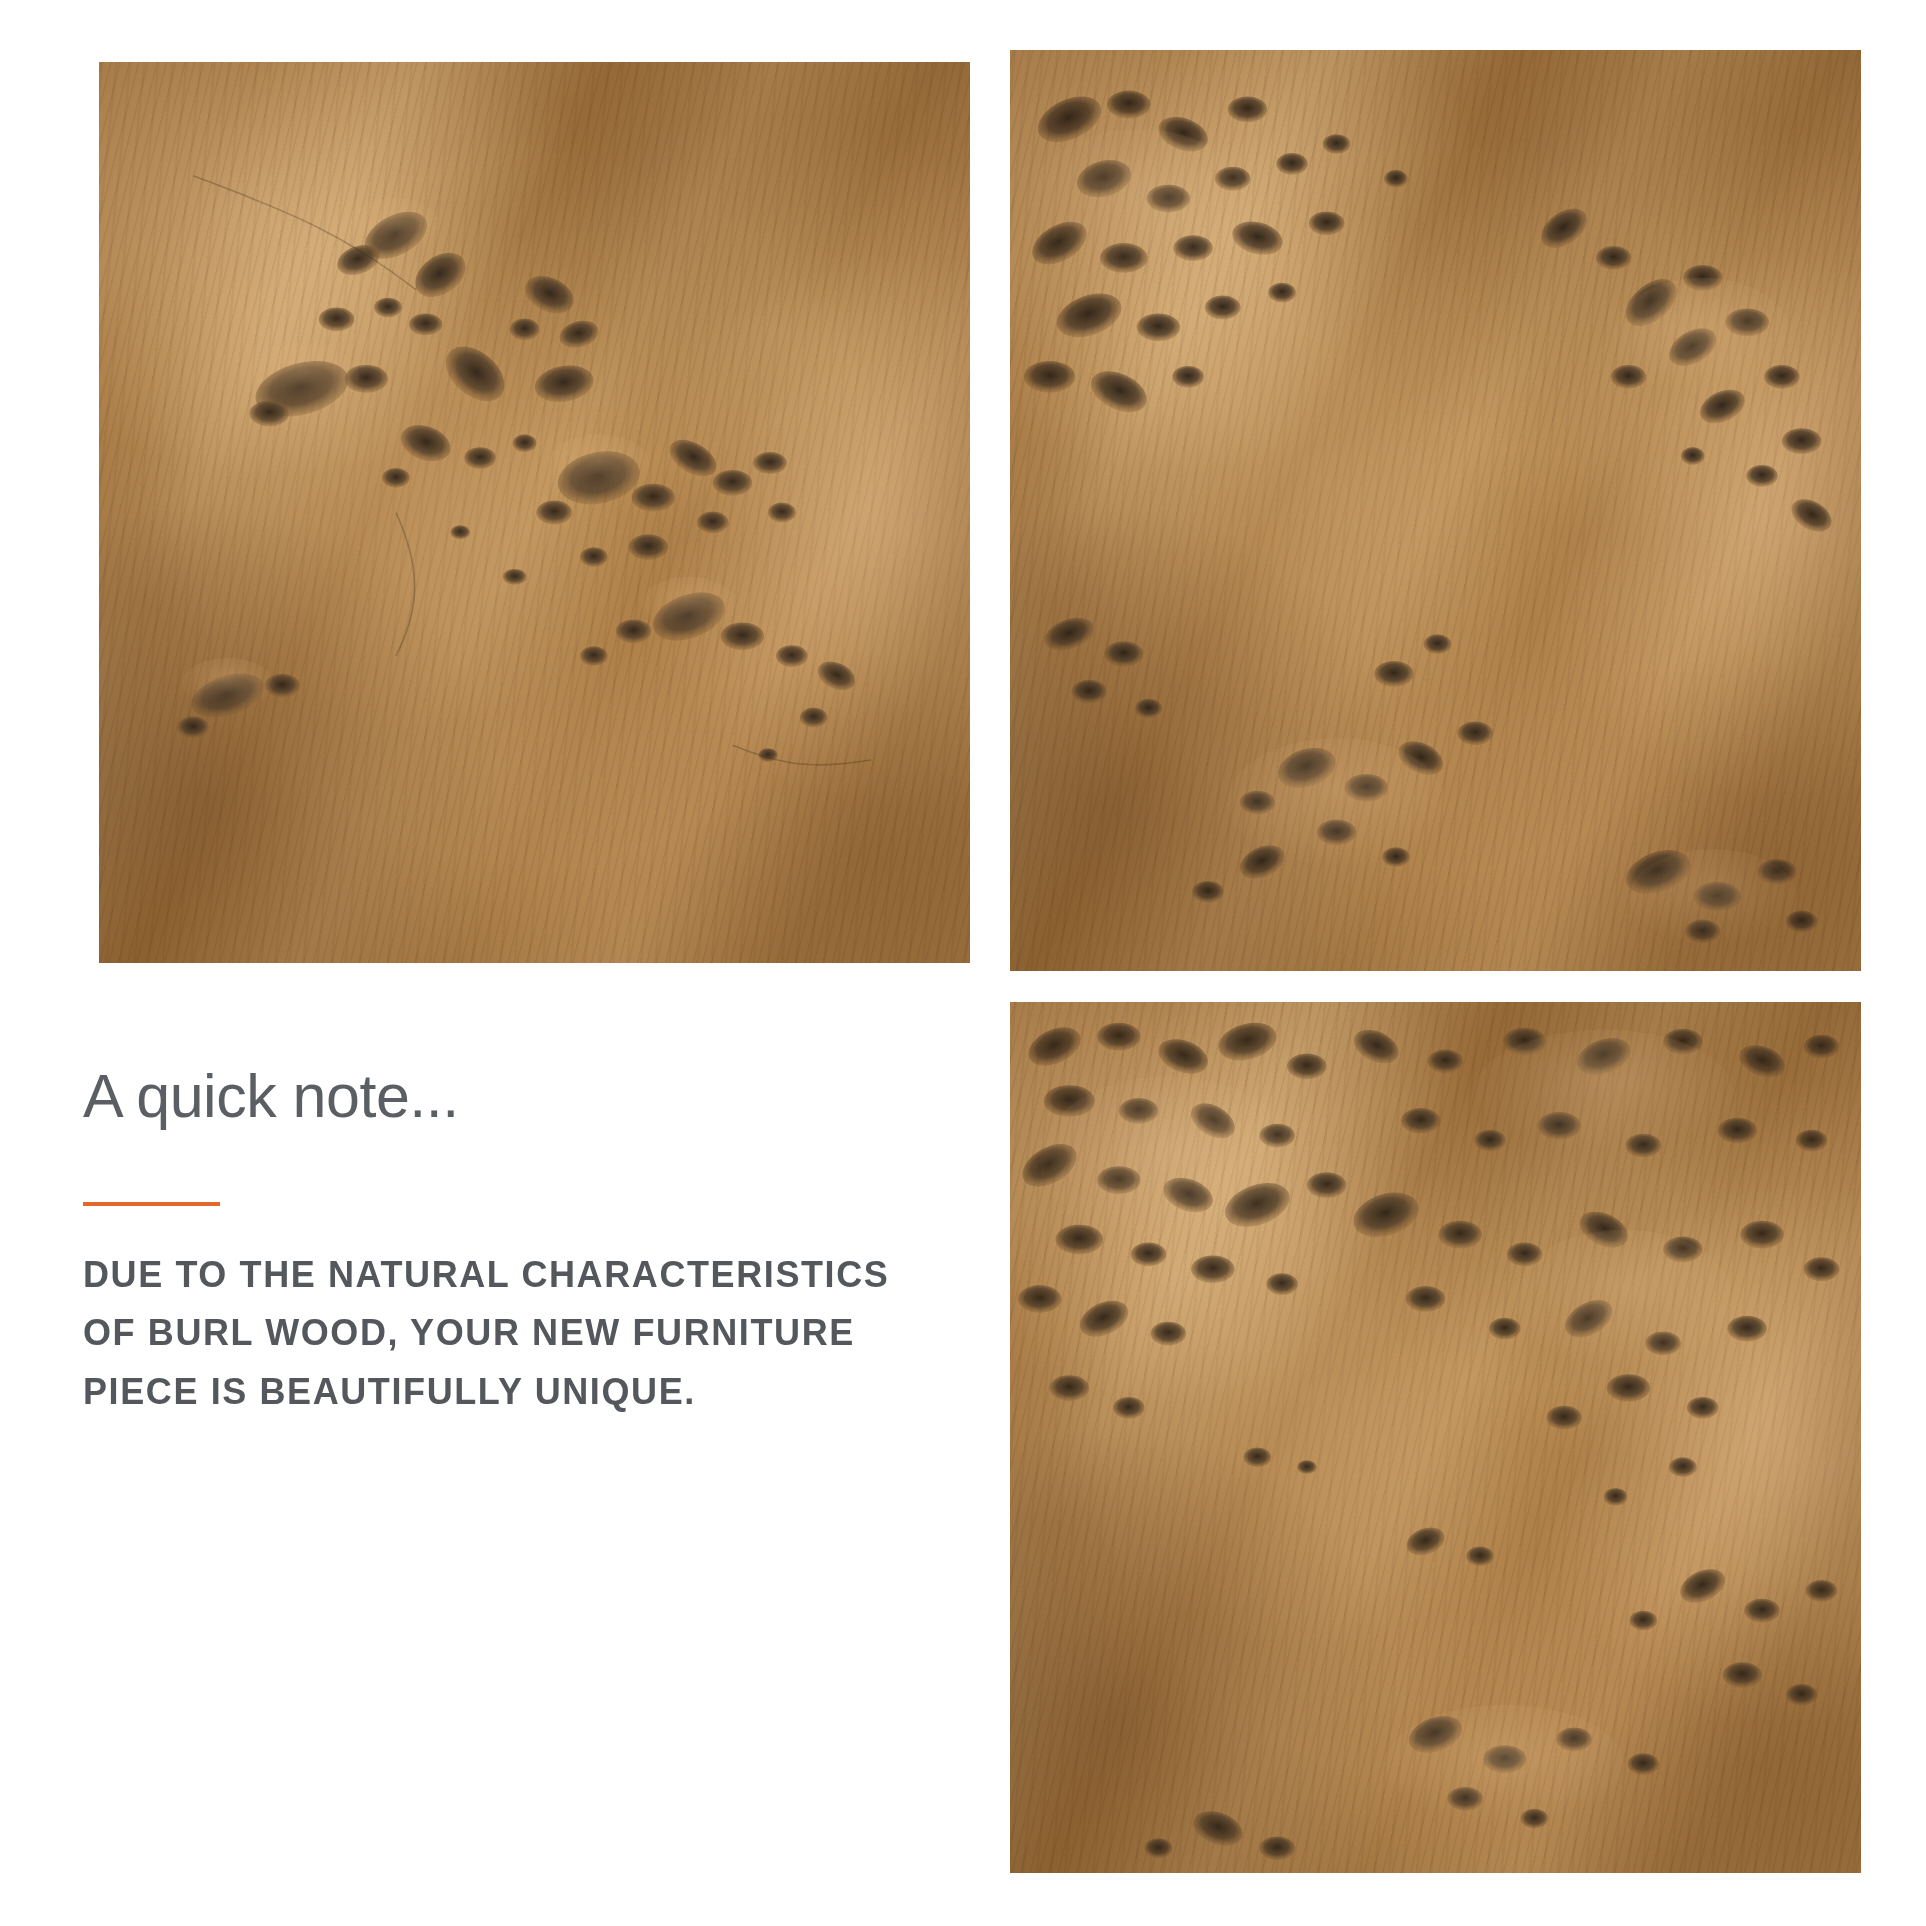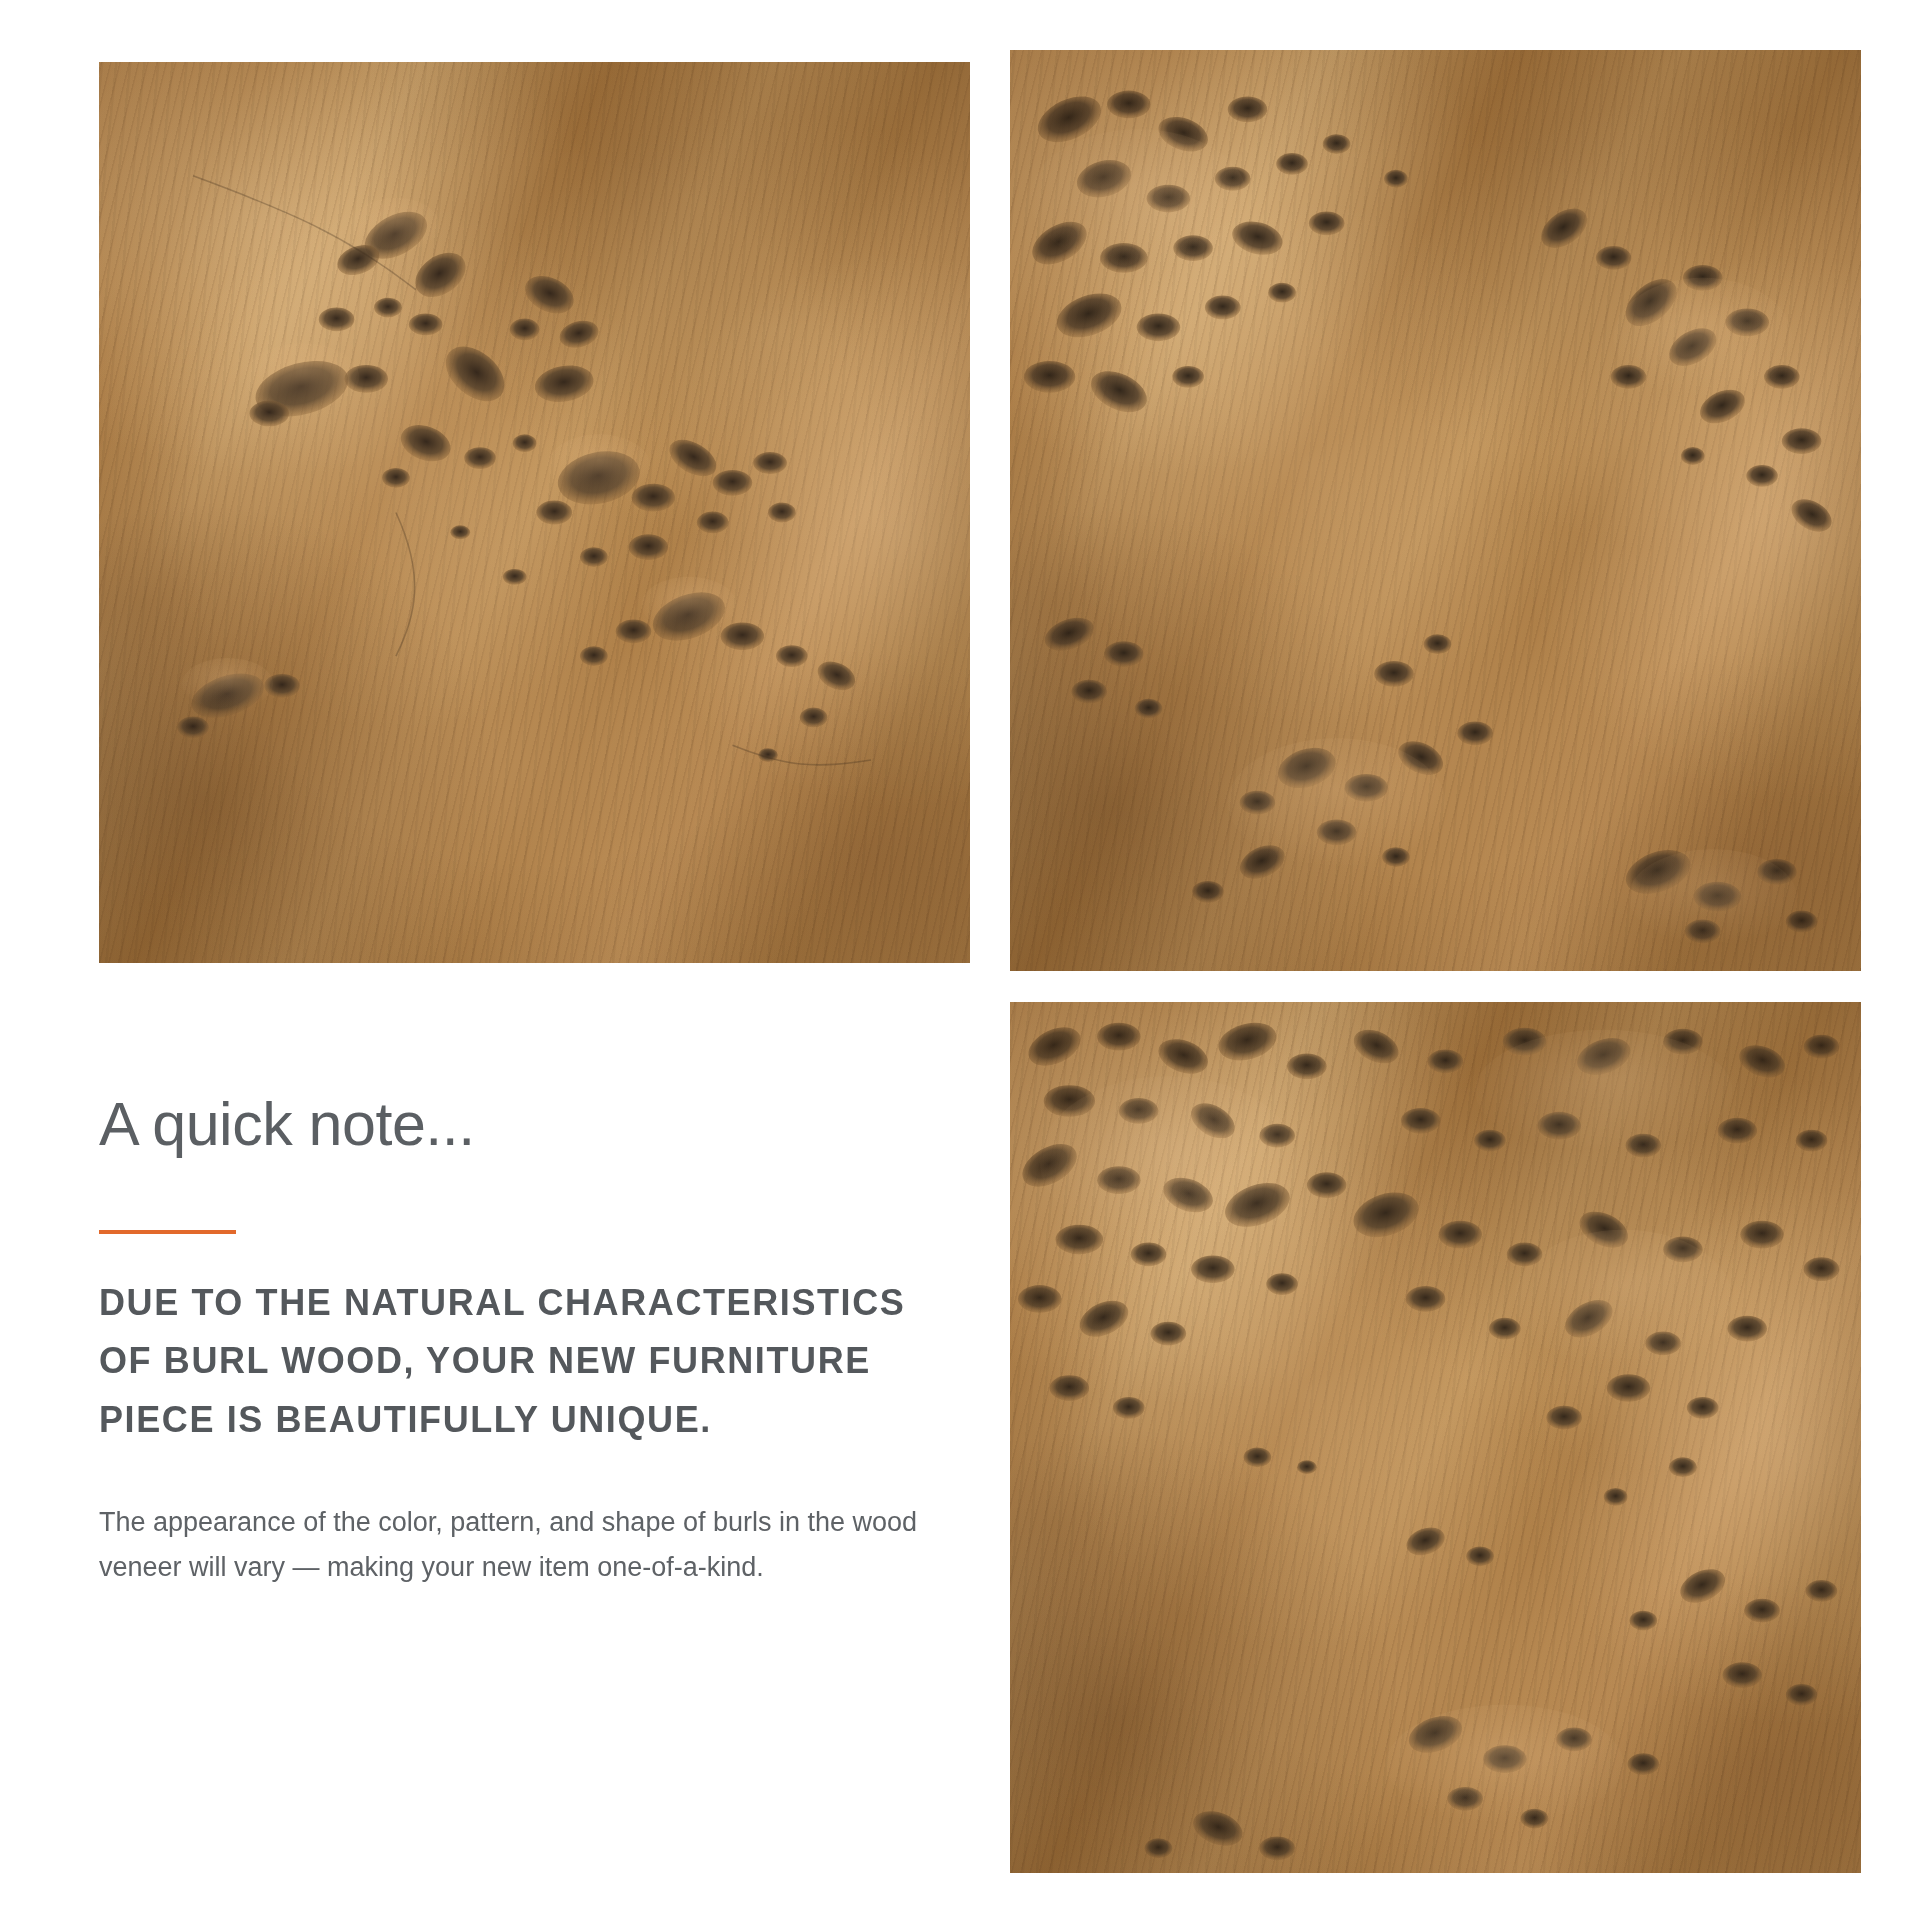--- a/index.html
+++ b/index.html
@@ -76,24 +76,23 @@
   .vignette {
     position: absolute;
     inset: 0;
     background: radial-gradient(ellipse at 50% 50%, rgba(0,0,0,0) 55%, rgba(60,34,10,0.22) 100%);
     pointer-events: none;
   }
 
   
   .note {
     position: absolute;
-    left: 99px;
+    left: 83px;
     top: 1064px;
     width: 822px;
-    margin-top: 28px;
   }
   .note-title {
     font-size: 61px;
     font-weight: 400;
     color: #5b5f63;
     letter-spacing: -0.5px;
     margin: 0;
     line-height: 1.05;
   }
   .rule {
@@ -387,17 +386,16 @@
         </g>
       </svg>
     </div>
     <div class="vignette"></div>
   </div>
 
   <div class="note">
     <h1 class="note-title">A quick note...</h1>
     <div class="rule"></div>
     <p class="note-lead">DUE TO THE NATURAL CHARACTERISTICS OF BURL WOOD, YOUR NEW FURNITURE PIECE IS BEAUTIFULLY UNIQUE.</p>
-    <p class="note-p">The appearance of the color, pattern, and shape of burls in the wood veneer will vary — making your new item one-of-a-kind.</p>
   </div>
 
 </div>
 
 
 </body></html>

